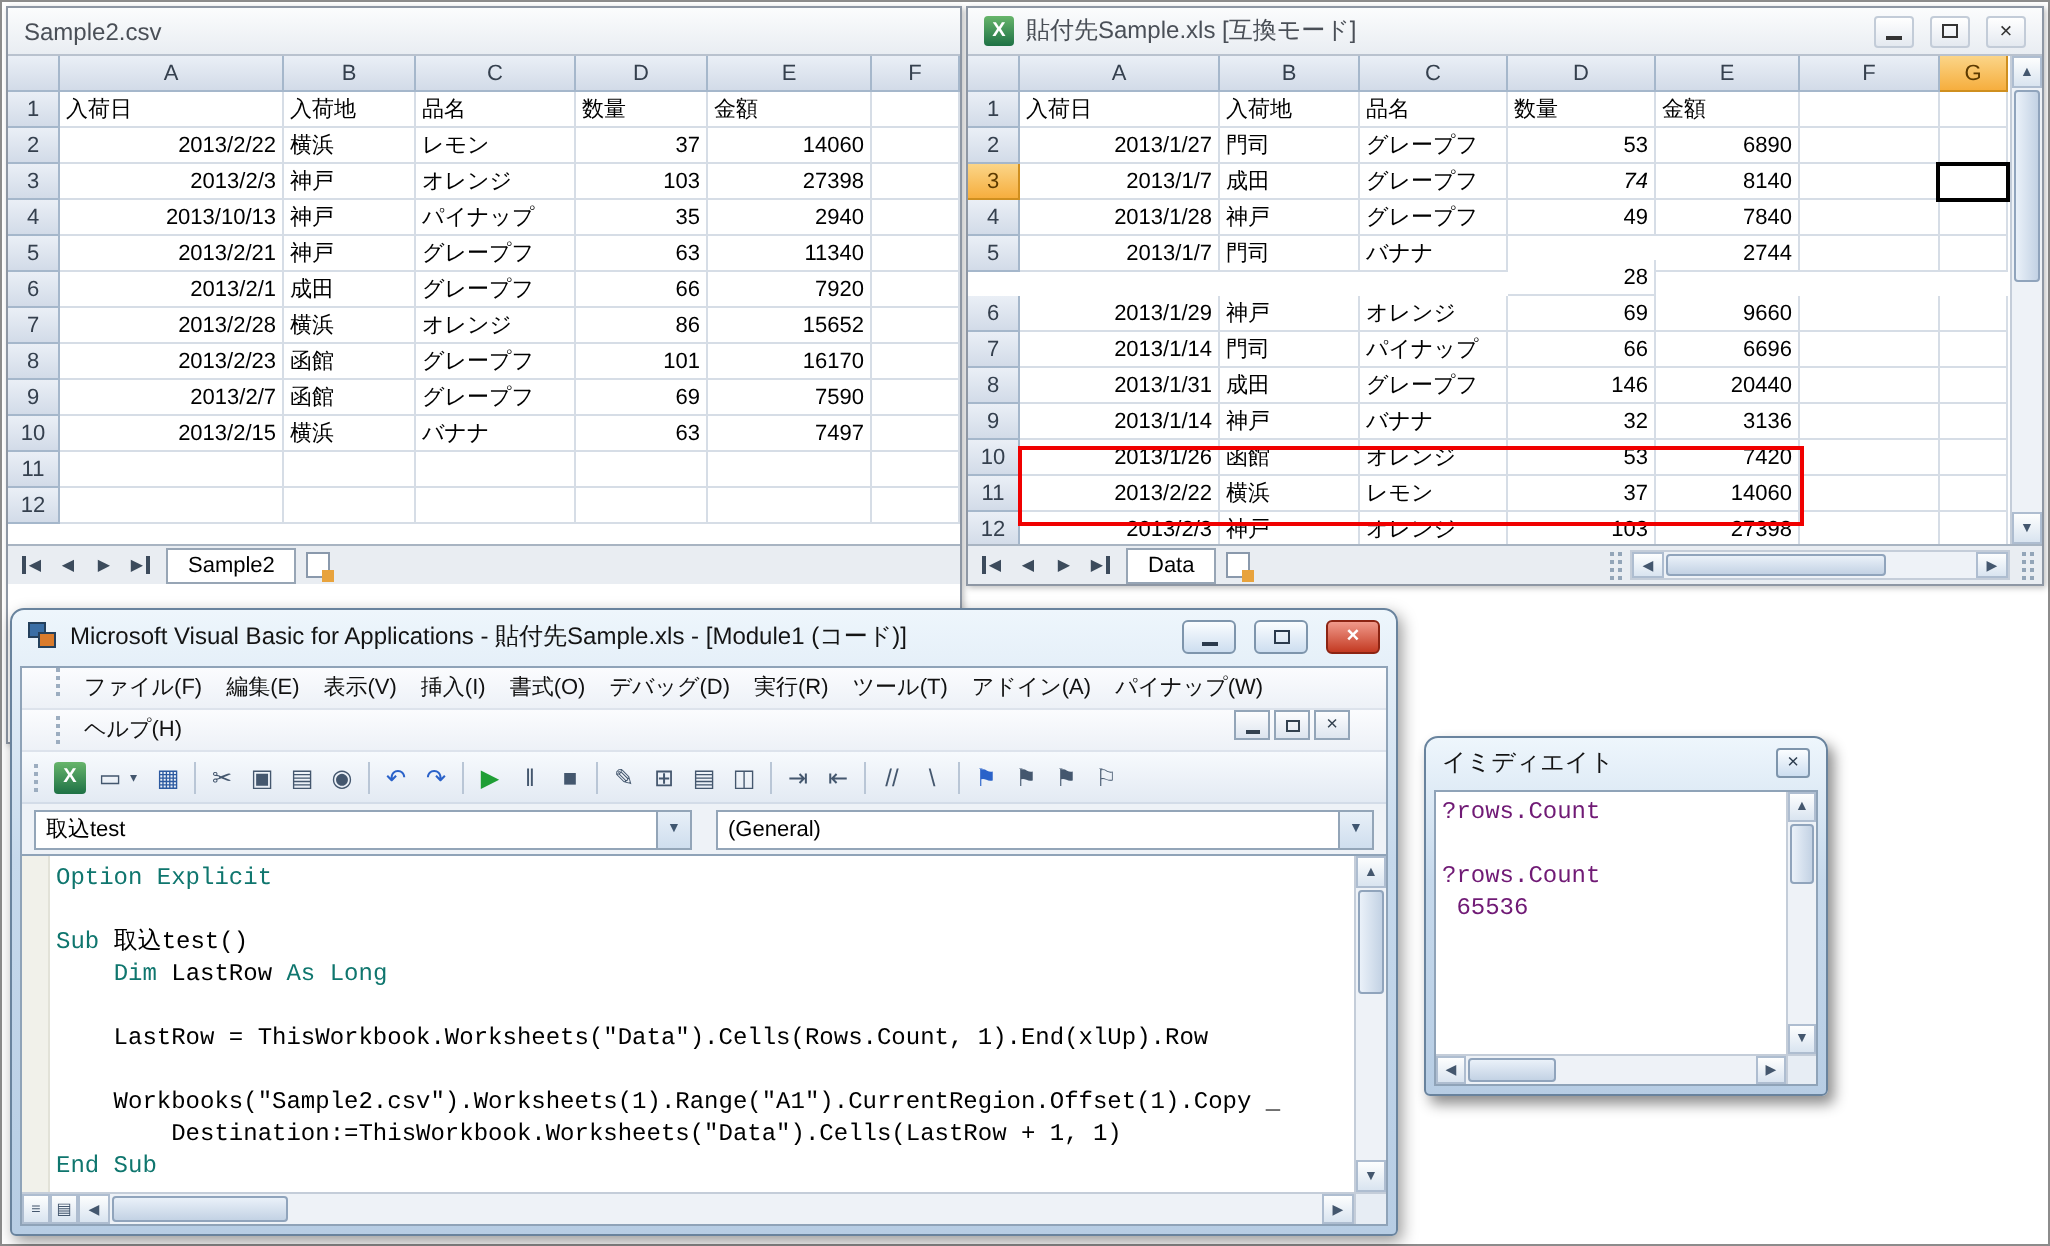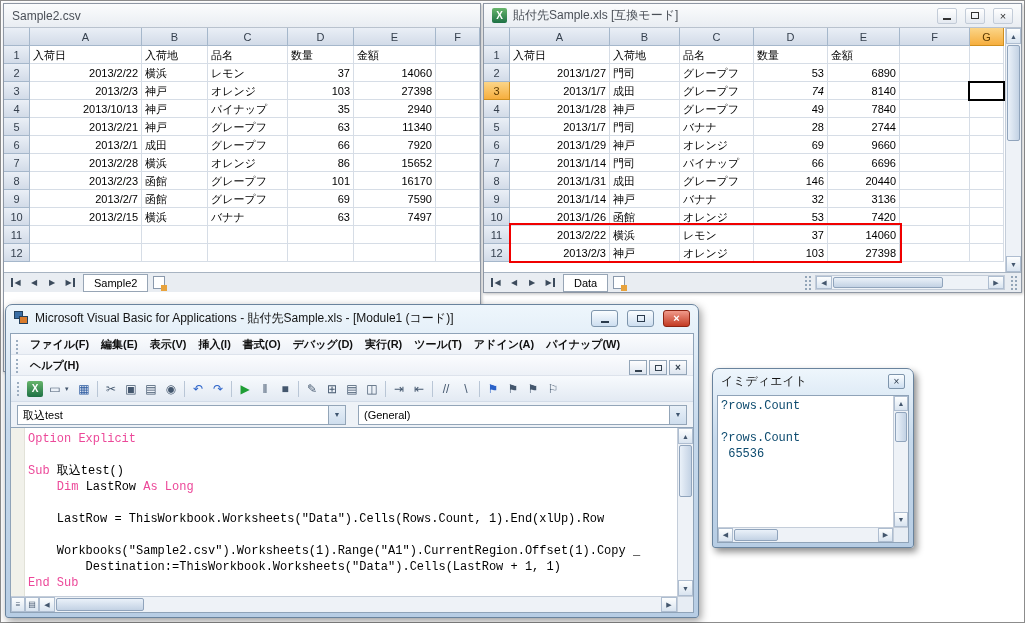--- a/index.html
+++ b/index.html
@@ -71,22 +71,22 @@
   .vb-ic i { position:absolute; display:block; width:9px; height:8px; border:1px solid #24405c; }
   .vb-ic i:first-child { left:0; top:0; background:#3a6ea5; }
   .vb-ic i:last-child { left:5px; top:5px; background:#d97b2c; }
   .vbn { width:27px; height:17px; border-radius:3px; border:1px solid #7e95ac; margin-left:3px;
          background:linear-gradient(#fafdff,#cddef0); display:flex; align-items:center; justify-content:center; color:#2b3b4d; font-size:11px; }
   .vbn .ic-min { background:#2b3b4d; }
   .vbn .ic-max { border-color:#2b3b4d; }
   .vbn-close { background:linear-gradient(#f09a8b,#c33a22); border-color:#8c2413; color:#fff; font-weight:bold; }
   .fw-body { position:absolute; left:4px; right:4px; top:28px; bottom:4px; background:#eef2f7;
              border:1px solid #8fa3b8; display:flex; flex-direction:column; overflow:hidden; }
-  .mrow { height:21px; display:flex; align-items:flex-end; background:linear-gradient(#fbfcfe,#edf1f7);
-          border-bottom:1px solid #dde3ec; padding:0 2px; white-space:nowrap; overflow:hidden;font-weight:bold; }
+  .mrow { height:21px; display:flex; align-items:flex-start; background:linear-gradient(#fbfcfe,#edf1f7);
+          border-bottom:1px solid #dde3ec; padding:0 14px; white-space:nowrap; overflow:hidden; }
   .mrow.between { justify-content:space-between; }
   .mi { padding:2px 6px; font-size:11px; color:#111; }
   .mgrip { width:5px; height:14px; border-left:2px dotted #9cadc0; margin:0 3px; flex:0 0 auto; }
   .mdi-group { display:flex; align-items:center; padding-right:4px; }
   .mdib { width:18px; height:15px; display:flex; align-items:center; justify-content:center; margin-left:2px;
           border:1px solid #93a5b8; background:linear-gradient(#fdfdfe,#dde5ef); color:#33414f; font-size:10px; }
   .mdib .ic-min { width:7px; background:#33414f; margin-top:6px; }
   .mdib .ic-max { width:7px; height:6px; border-color:#33414f; }
   .vtoolbar { height:26px; display:flex; align-items:center; padding-left:3px;
               background:linear-gradient(#f7fafd,#e3eaf3); border-bottom:1px solid #d3dce8; white-space:nowrap; overflow:hidden; }
@@ -99,36 +99,36 @@
                background:#eef2f7; border-bottom:1px solid #8fa3b8; }
   .combo { width:330px; height:20px; background:#fff; border:1px solid #93a5b8; display:flex; }
   .combo-text { flex:1; font-size:11px; line-height:18px; padding:0 5px; color:#000; white-space:nowrap; overflow:hidden; }
   .combo-btn { width:17px; border-left:1px solid #93a5b8; background:linear-gradient(#e8f0f8,#cfdeee);
                display:flex; align-items:center; justify-content:center; font-size:7px; color:#3f5670; }
   .code-wrap { flex:1; position:relative; background:#fff; overflow:hidden; }
   .code-margin { position:absolute; left:0; top:0; bottom:16px; width:14px; background:#f1f1ea; border-right:1px solid #e2e2d8; }
   .code-lines { position:absolute; left:17px; top:3px; right:17px; bottom:16px; overflow:hidden;
                 font-family:"Liberation Mono","DejaVu Sans Mono",monospace; font-size:12px; }
   .cline { height:16px; line-height:16px; white-space:pre; color:#000; }
-  .kw { color:#ec4899; }
+  .kw { color:#0f766e; }
   .code-vscroll { bottom:16px; }
   .code-hbar { position:absolute; left:0; right:16px; bottom:0; height:16px; display:flex; background:#eef2f7; border-top:1px solid #c4cdd9; }
   .viewbtn { width:14px; height:100%; display:flex; align-items:center; justify-content:center; font-size:8px; color:#44576e;
              background:linear-gradient(#fdfefe,#d9e4f0); border:1px solid #aebdd0; }
   .sb-corner { position:absolute; right:0; bottom:0; width:16px; height:16px; background:#e7edf4; border-left:1px solid #c4cdd9; border-top:1px solid #c4cdd9; }
 
   
   #imm-win { left:712px; top:368px; width:202px; height:180px; box-shadow:3px 4px 7px rgba(0,0,0,.45); }
   #imm-win .fw-title { height:24px; }
   .immx { width:17px; height:15px; display:flex; align-items:center; justify-content:center;
           border:1px solid #7e95ac; border-radius:2px; background:linear-gradient(#fafdff,#cddef0); color:#2b3b4d; font-size:10px; }
   .imm-body { position:absolute; left:4px; right:4px; top:26px; bottom:4px; background:#fff; border:1px solid #8fa3b8; overflow:hidden; }
   .imm-lines { position:absolute; left:3px; top:2px; right:17px; bottom:17px; overflow:hidden;
                font-family:"Liberation Mono","DejaVu Sans Mono",monospace; font-size:12px; }
-  .iline { height:16px; line-height:16px; white-space:pre; color:#0c4a6e; }
+  .iline { height:16px; line-height:16px; white-space:pre; color:#701a75; }
   .imm-vscroll { width:15px; bottom:15px; }
   .imm-vscroll .sb-btn { height:15px; }
   .imm-vscroll .v-thumb { top:16px; height:30px; }
   .imm-hbar { position:absolute; left:0; right:15px; bottom:0; height:15px; display:flex; background:#eef2f7; border-top:1px solid #c4cdd9; }
   .imm-hbar .sb-btn.h { width:15px; }
   .imm-hbar .h-thumb { width:44px; }
   .imm-corner { width:15px; height:15px; }
 </style>
 </head>
 <body>
@@ -342,21 +342,21 @@
             <div class="cl dc num" style="width: 74px;">49</div>
             <div class="cl dc num" style="width: 72px;">7840</div>
             <div class="cl dc" style="width: 70px;"></div>
             <div class="cl dc" style="width: 34px;"></div>
           </div>
           <div class="srow">
             <div class="cl hd" style="width: 26px;">5</div>
             <div class="cl dc num" style="width: 100px;">2013/1/7</div>
             <div class="cl dc" style="width: 70px;">門司</div>
             <div class="cl dc" style="width: 74px;">バナナ</div>
-            <div class="cl dc num" style="width: 74px;">28</div>
+            <div class="cl dc num" style="width: 74px; margin-top: 12px;">28</div>
             <div class="cl dc num" style="width: 72px;">2744</div>
             <div class="cl dc" style="width: 70px;"></div>
             <div class="cl dc" style="width: 34px;"></div>
           </div>
           <div class="srow">
             <div class="cl hd" style="width: 26px;">6</div>
             <div class="cl dc num" style="width: 100px;">2013/1/29</div>
             <div class="cl dc" style="width: 70px;">神戸</div>
             <div class="cl dc" style="width: 74px;">オレンジ</div>
             <div class="cl dc num" style="width: 74px;">69</div>

